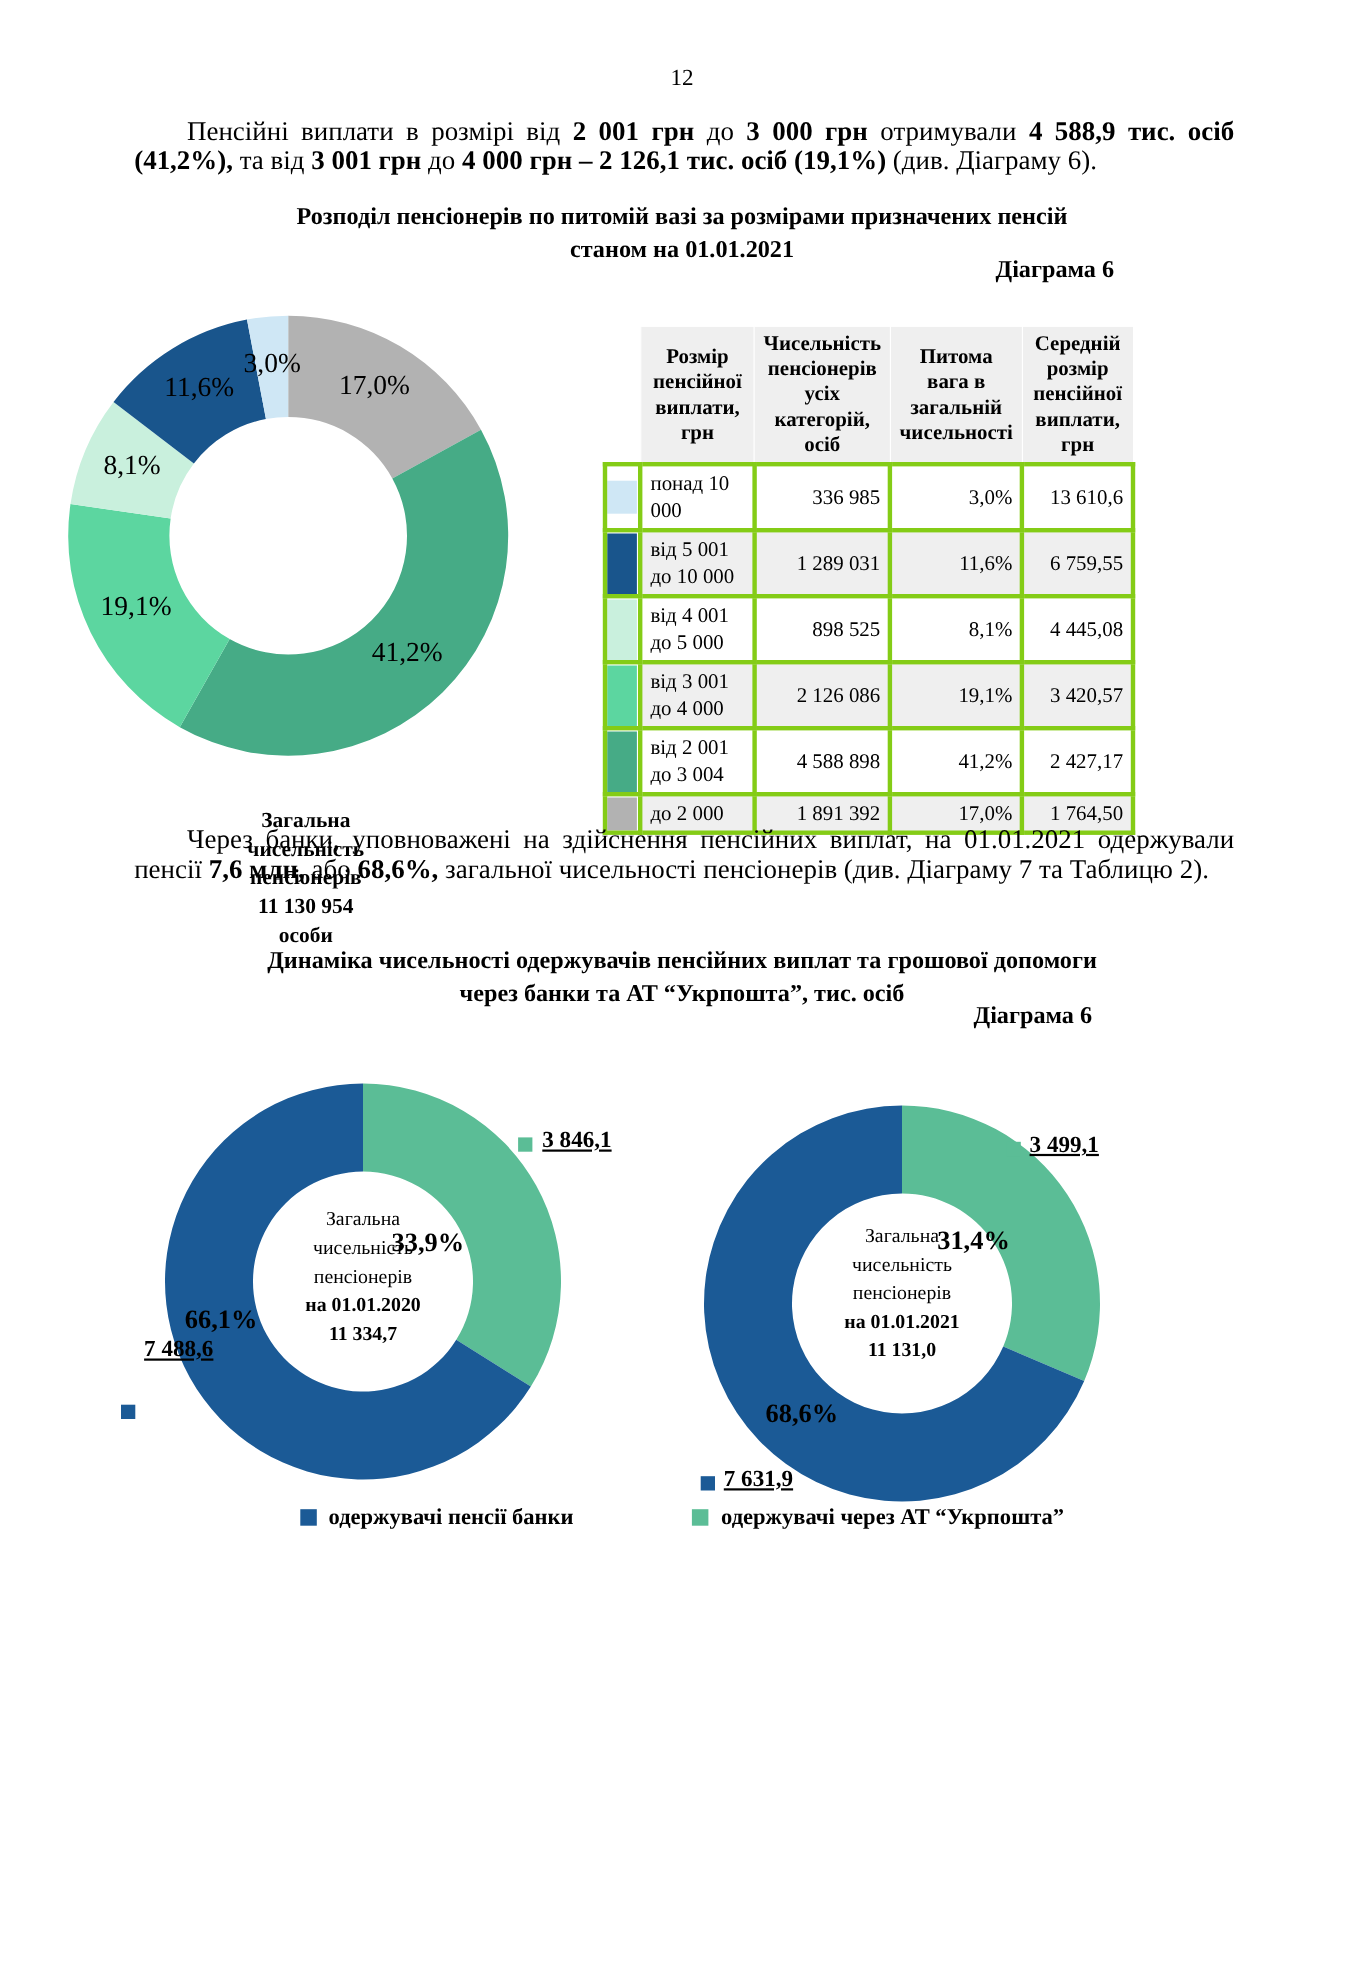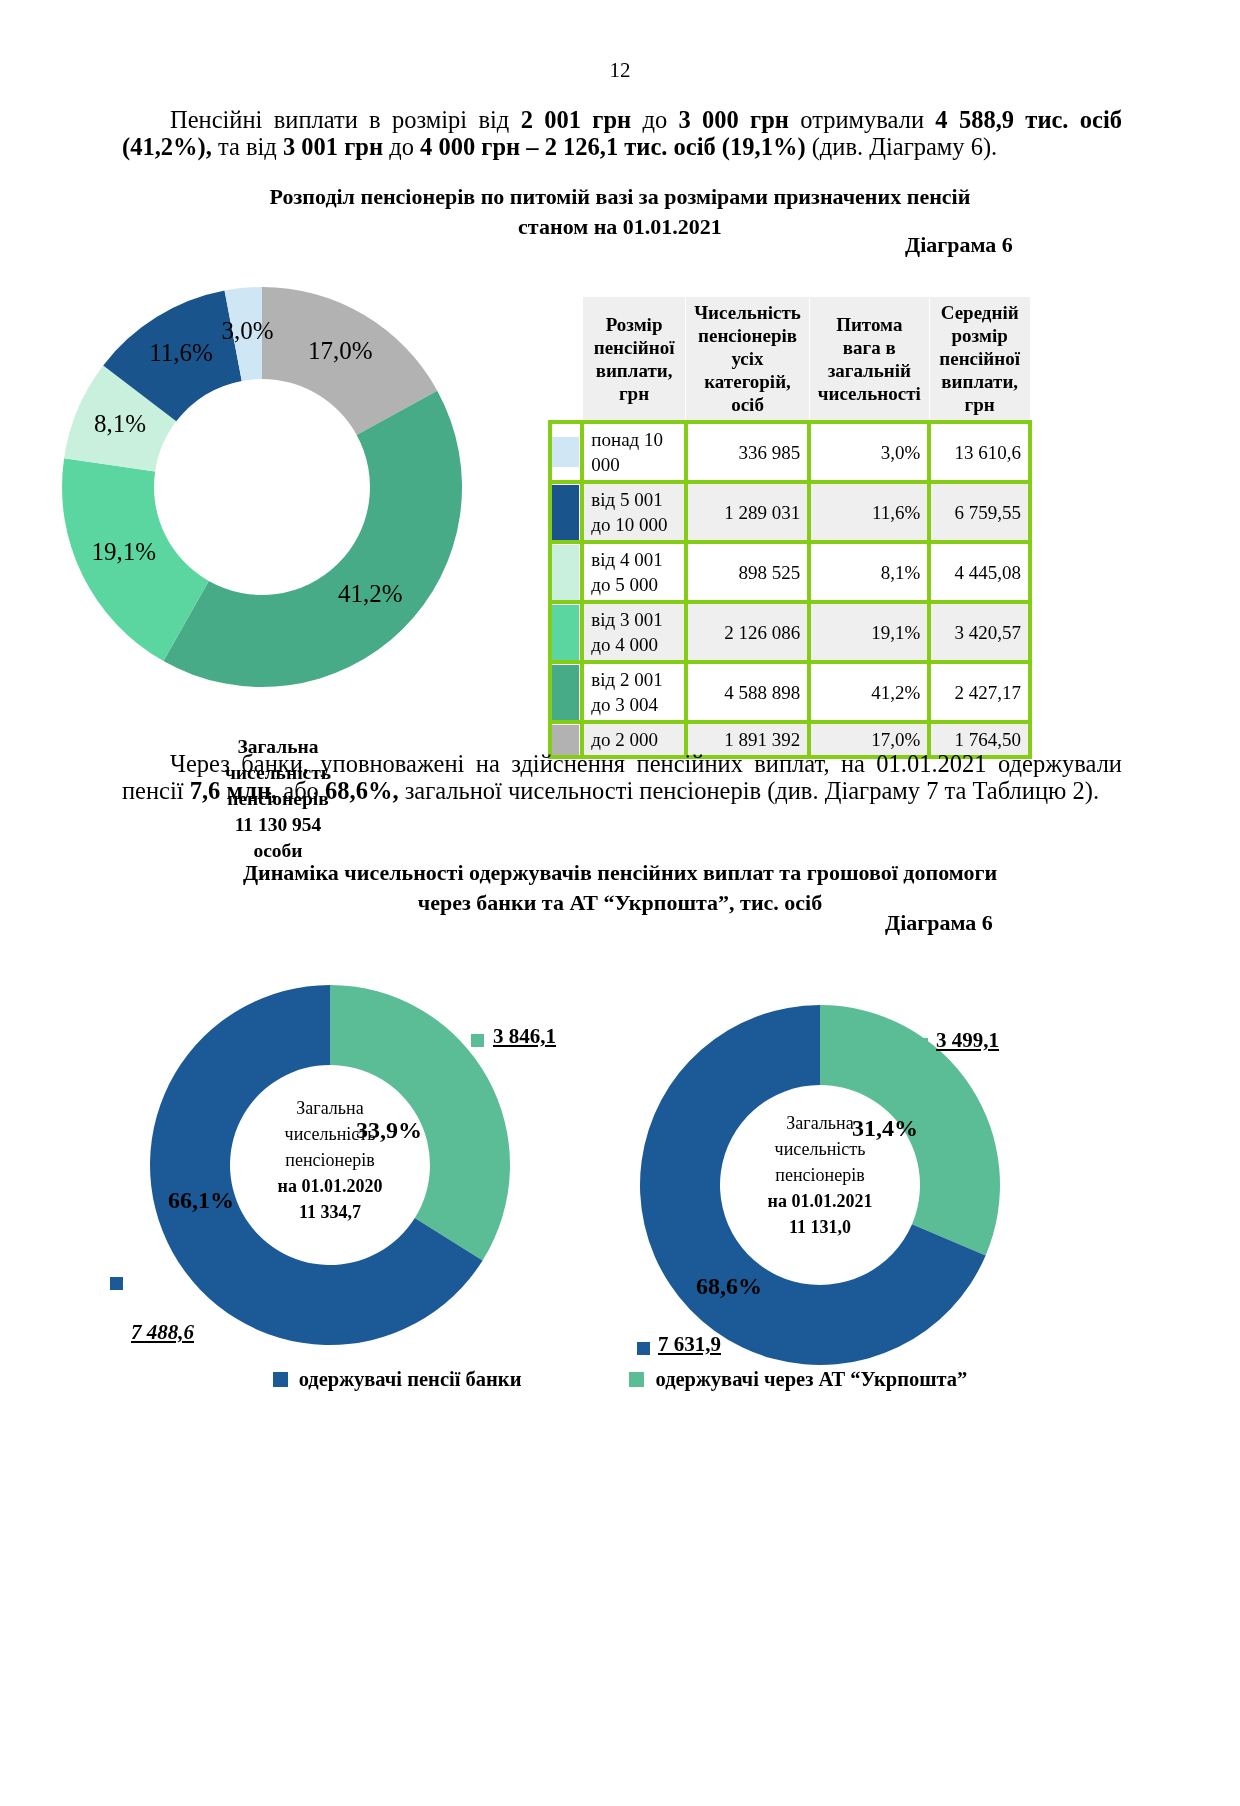--- a/index.html
+++ b/index.html
@@ -252,21 +252,21 @@
       <div>пенсіонерів</div>
       <div class="b">на 01.01.2020</div>
       <div class="b">11 334,7</div>
     </div>
     <div class="cb-label" style="left:236px; top:152px;">33,9%</div>
     <div class="cb-label" style="left:48px; top:222px;">66,1%</div>
   </div>
   <div class="callout-sq" style="left:471px; top:1034px; background:#5bbd96;"></div>
   <div class="callout" style="left:493px; top:1024px;">3 846,1</div>
   <div class="callout-sq" style="left:110px; top:1277px; background:#1b5a96;"></div>
-  <div class="callout" style="left:131px; top:1320px;font-style:italic;">7 488,6</div>
+  <div class="callout" style="left:131px; top:1214px;">7 488,6</div>
 
   <div class="donutB d2021">
     <svg width="420" height="400" viewBox="0 0 420 400">
       <g id="donut2021-slices">
           <path d="M 210 20 A 180 180 0 0 1 375.64173252585664 270.44726003069644 L 302.02318473658704 239.13736668372024 A 100 100 0 0 0 210 100 Z" fill="#5bbd96"></path>
           <path d="M 375.64173252585664 270.44726003069644 A 180 180 0 1 1 209.99999999999997 20 L 209.99999999999997 100 A 100 100 0 1 0 302.02318473658704 239.13736668372024 Z" fill="#1b5a96"></path>
         </g>
     </svg>
     <div class="donutB-center" style="left:110px; top:125px; width:200px;">
       <div>Загальна</div>

